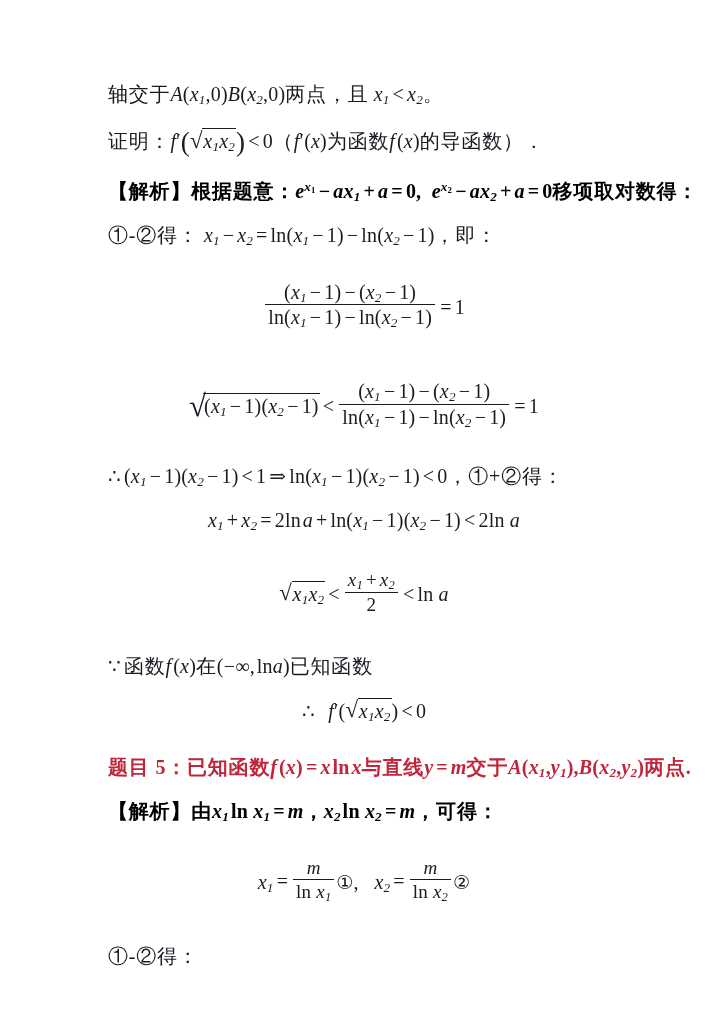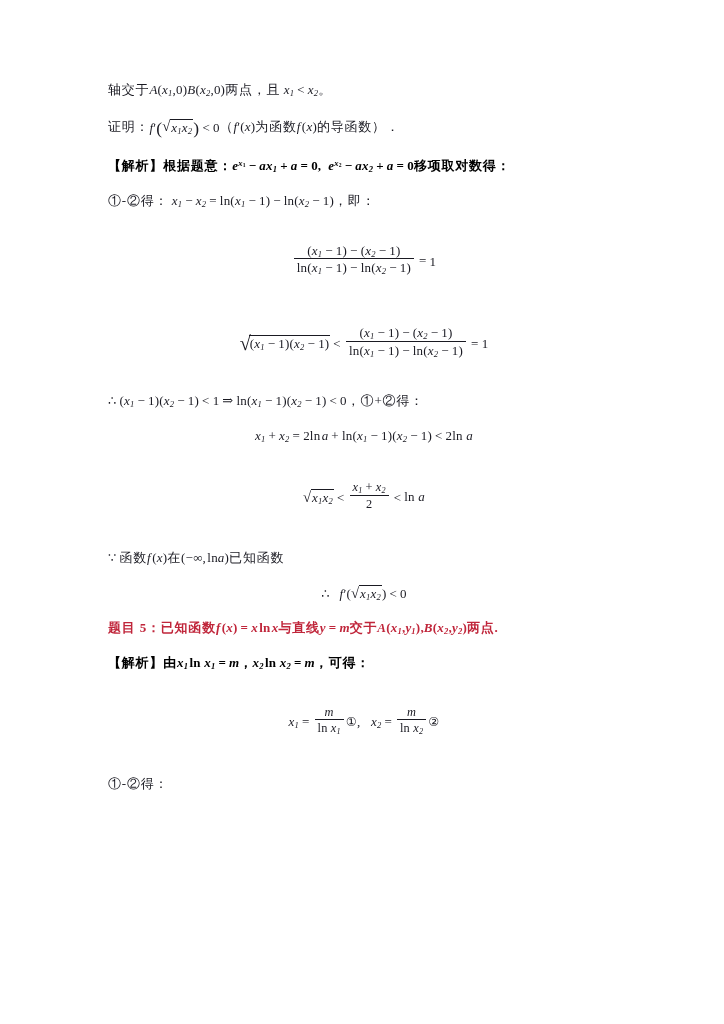--- a/index.html
+++ b/index.html
@@ -27,21 +27,21 @@
   }
   .body-col {
     position: absolute;
     left: 108px;
     top: 82px;
     width: 512px;
   }
 
   
   .line {
-    font-size: 13px;
+    font-size: 20px;
     line-height: 1.25;
     margin: 0 0 0 0;
     white-space: nowrap;
     letter-spacing: 0.2px;
   }
   .blk { margin-bottom: 19px; }
   .blk-sm { margin-bottom: 13px; }
 
   .centered {
     text-align: center;
@@ -168,21 +168,21 @@
 
 
   <div class="line centered blk" style="margin-bottom:24px;">
     <span class="math ctr-in"><span class="sqrt"><span class="rad"><span class="mi">x</span><sub>1</sub><span class="mi">x</span><sub>2</sub></span></span><span class="mo op">&lt;</span><span class="frac sm"><span class="num"><span class="mi">x</span><sub>1</sub><span class="mo op">+</span><span class="mi">x</span><sub>2</sub></span><span class="den"><span class="mn">2</span></span></span><span class="mo op">&lt;</span>ln&nbsp;<span class="mi">a</span></span>
   </div>
 
   <div class="line blk">
     <span class="because">∵</span><span class="han">函数</span><span class="math"><span class="mi">f</span> (<span class="mi">x</span>)</span><span class="han">在</span><span class="math">(<span class="mo">−</span><span>∞</span>, ln<span class="mi">a</span>)</span><span class="han">已知函数</span>
   </div>
 
-  <div class="line centered blk" style="margin-bottom:18px;">
+  <div class="line centered blk" style="margin-bottom:31px;">
     <span class="math ctr-in"><span class="therefore">∴</span>&nbsp;&nbsp;<span class="mi">f</span>′(<span class="sqrt"><span class="rad"><span class="mi">x</span><sub>1</sub><span class="mi">x</span><sub>2</sub></span></span>)<span class="mo op">&lt;</span><span class="mn">0</span></span>
   </div>
 
   <div class="line blk">
     <span class="cn-red han">题目 5：</span><span class="cn-red han">已知函数</span><span class="math cn-red"><span class="mi">f</span> (<span class="mi">x</span>)<span class="mo op">=</span><span class="mi">x</span> ln <span class="mi">x</span></span><span class="cn-red han">与直线</span><span class="math cn-red"><span class="mi">y</span><span class="mo op">=</span><span class="mi">m</span></span><span class="cn-red han">交于</span><span class="math cn-red"><span class="mi">A</span>(<span class="mi">x</span><sub>1</sub>,<span class="mi">y</span><sub>1</sub>),<span class="mi">B</span>(<span class="mi">x</span><sub>2</sub>,<span class="mi">y</span><sub>2</sub>)</span><span class="cn-red han">两点.</span>
   </div>
 
 
   <div class="line blk">
     <span class="cn-blue han">【解析】</span><span class="cn-blue han">由</span><span class="math cn-blue"><span class="mi">x</span><sub>1</sub> ln&nbsp;<span class="mi">x</span><sub>1</sub><span class="mo op">=</span><span class="mi">m</span></span><span class="cn-blue">，</span><span class="math cn-blue"><span class="mi">x</span><sub>2</sub> ln&nbsp;<span class="mi">x</span><sub>2</sub><span class="mo op">=</span><span class="mi">m</span></span><span class="cn-blue han">，可得：</span>

